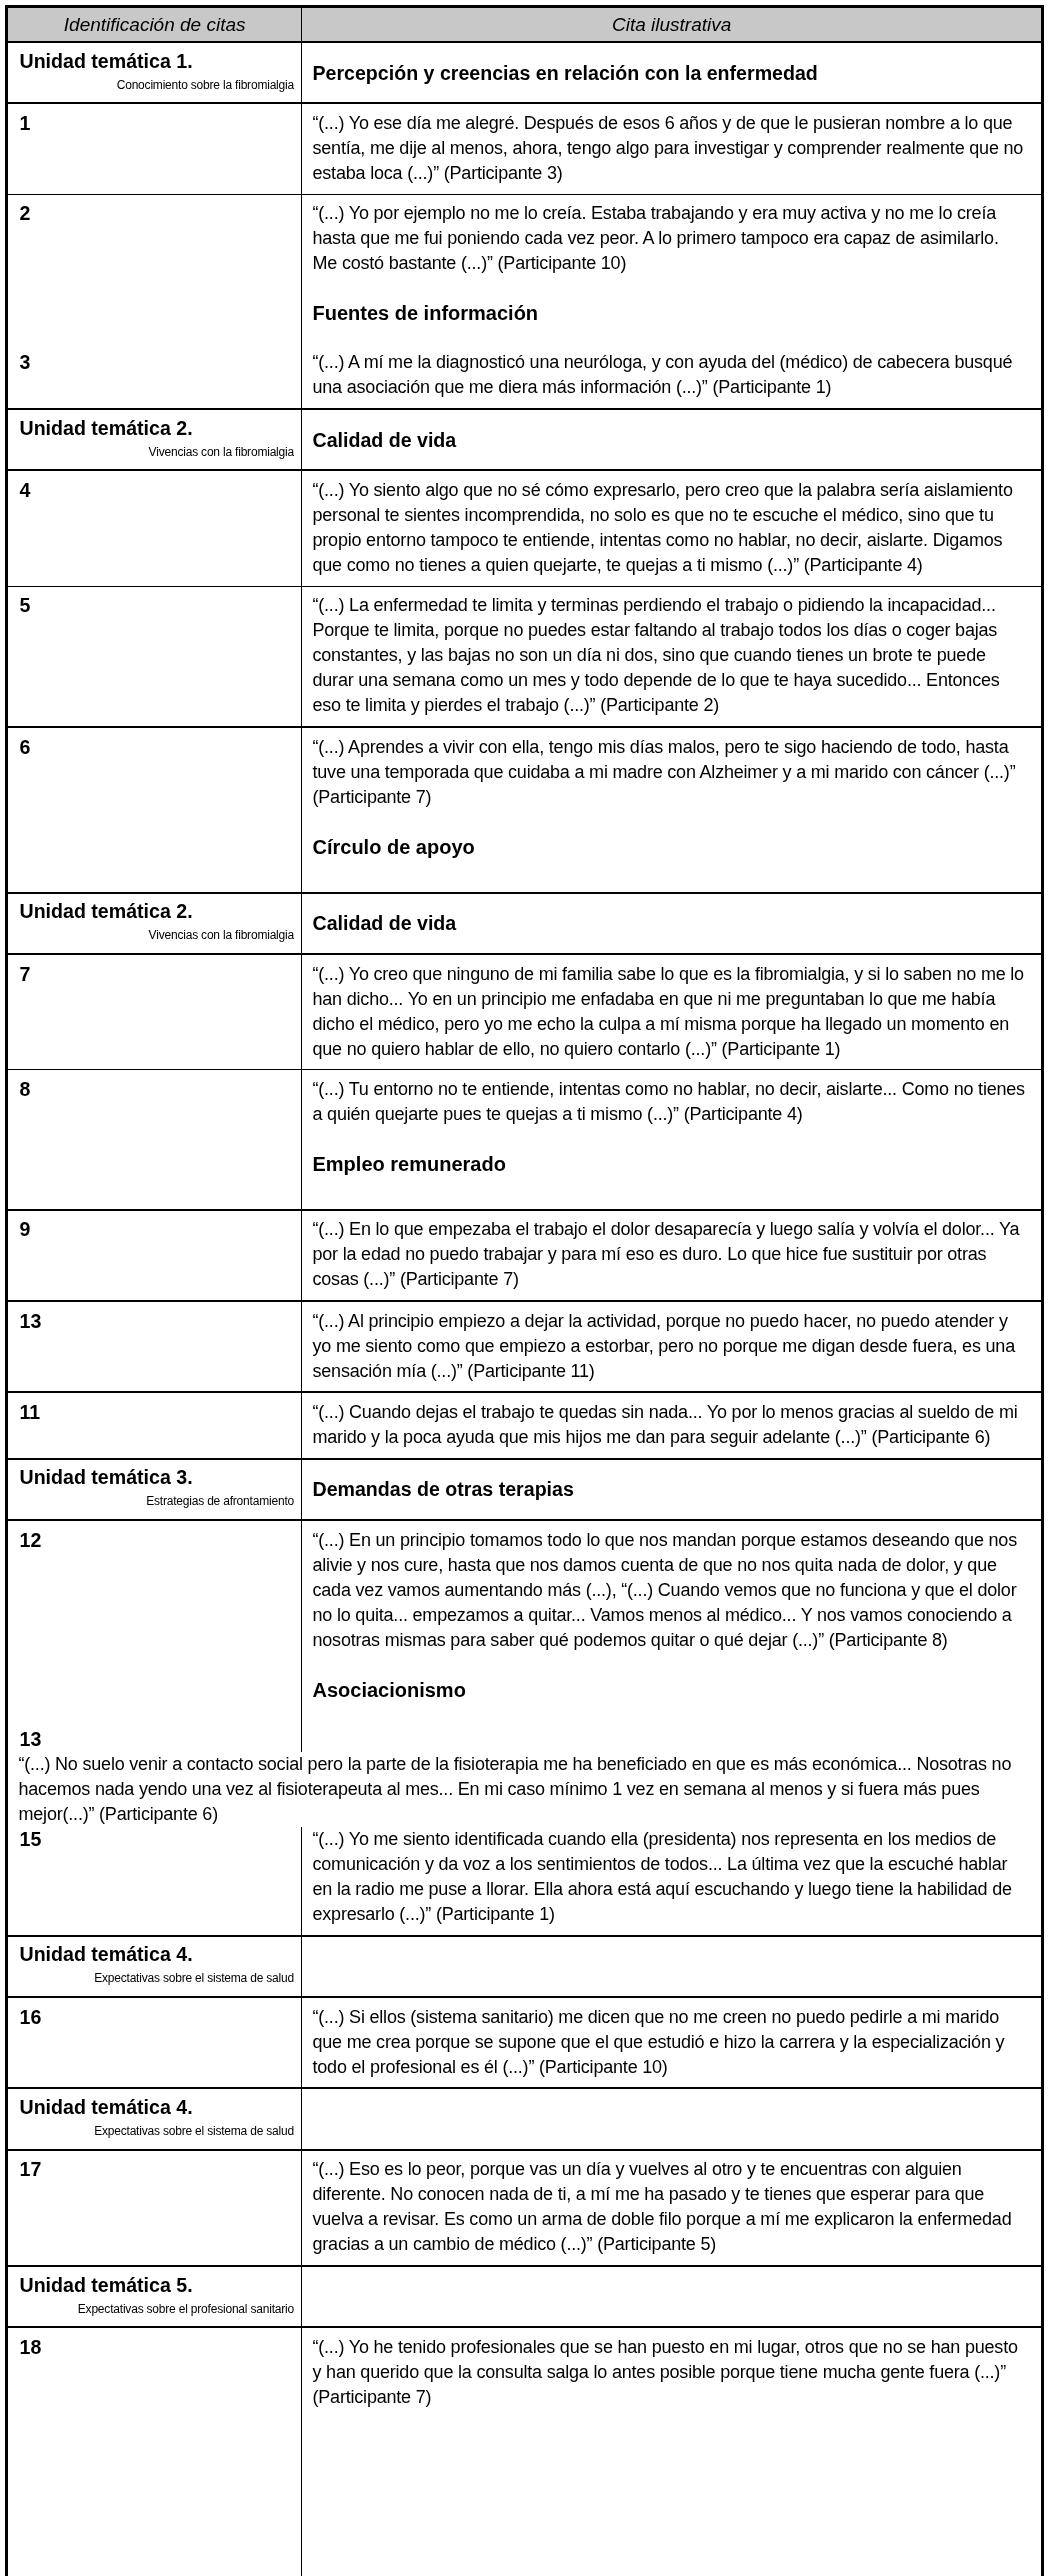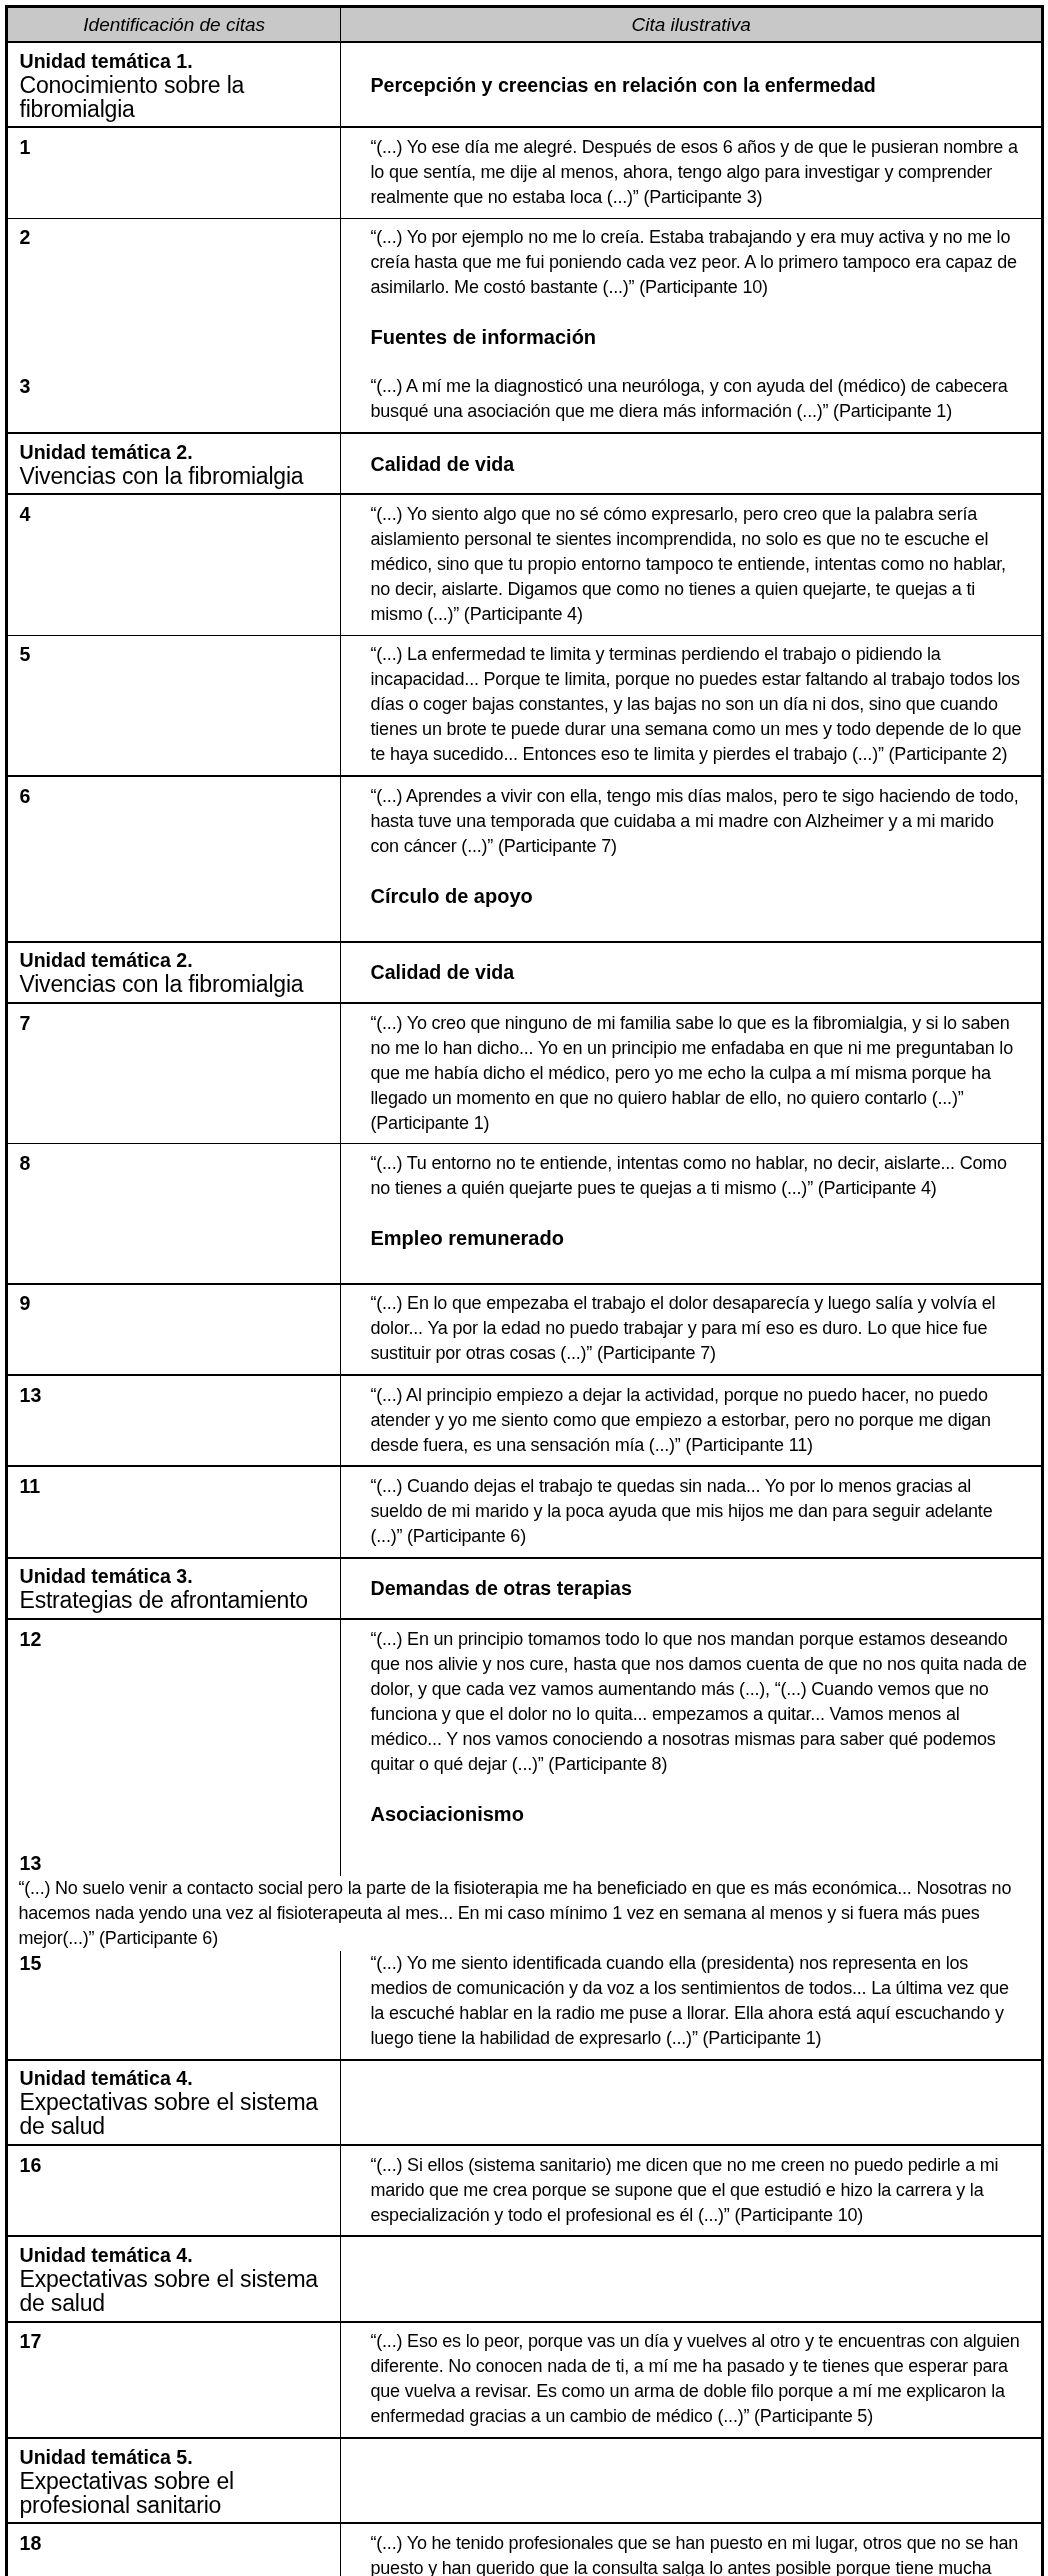--- a/index.html
+++ b/index.html
@@ -32,33 +32,33 @@
   .hcell {
     box-sizing: border-box;
     font-style: italic;
     font-size: 19px;
     line-height: 24px;
     text-align: center;
     padding: 4.6px 5.2px 4.1px 5.2px;
   }
   
   .c1 {
-    width: 333px;
+    width: 294px;
     flex-shrink: 0;
     box-sizing: border-box;
     border-right: 1.5px solid #000000;
   }
   .c2 { flex: 1; box-sizing: border-box; min-width: 0; }
   
   .sec { display: flex; flex-direction: column; flex-shrink: 0; }
   .sec.last { flex: 1; }
   .b3 { border-bottom: 1.5px solid #000000; }
   .b4 { border-bottom: 2.1px solid #000000; }
   .b5 { border-bottom: 2.6px solid #000000; }
-  .row { display: flex; align-items: stretch; gap: 19px; }
+  .row { display: flex; align-items: stretch; }
   .sec.last .row:last-child { flex: 1; }
   .sec .c1 { padding: 0 7.2px 0 11.3px; }
   .sec .c2 { padding: 0 14.4px 0 10.3px; }
   .sec.quotes .row.first .c1,
   .sec.quotes .row.first .c2 { padding-top: 6.7px; }
   .sec.quotes .row.end .c1,
   .sec.quotes .row.end .c2 { padding-bottom: 7.7px; }
   .qnum { font-weight: bold; font-size: 19.6px; line-height: 25px; }
   .qtext { font-size: 18px; line-height: 25px; letter-spacing: -0.2px; }
   .subhead {
@@ -66,21 +66,21 @@
     font-size: 20px;
     line-height: 25px;
     margin: 25px 0 24px 0;
   }
   
   .sec.theme { min-height: 52px; }
   .sec.theme .row { flex: 1; }
   .sec.theme .c1 { padding-top: 5.7px; padding-bottom: 5.7px; }
   .sec.theme .c2 { display: flex; align-items: center; }
   .theme-title { font-weight: bold; font-size: 19.6px; line-height: 24px; }
-  .theme-sub { font-size: 23px; line-height: 24px; letter-spacing: -0.2px; }
+  .theme-sub { font-size: 12px; line-height: 24px; letter-spacing: -0.2px; text-align: right; }
   .theme-heading { font-weight: bold; font-size: 19.6px; line-height: 24px; }
 </style>
 </head>
 <body>
 
 <div class="page">
   <div class="tbl">
 
     <div class="hrow">
       <div class="hcell c1">Identificación de citas</div>

